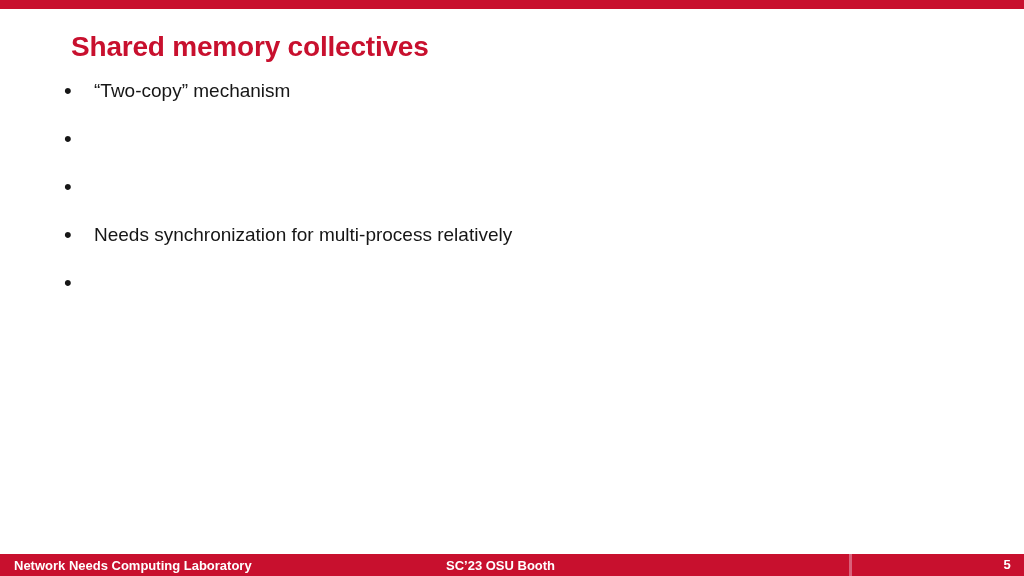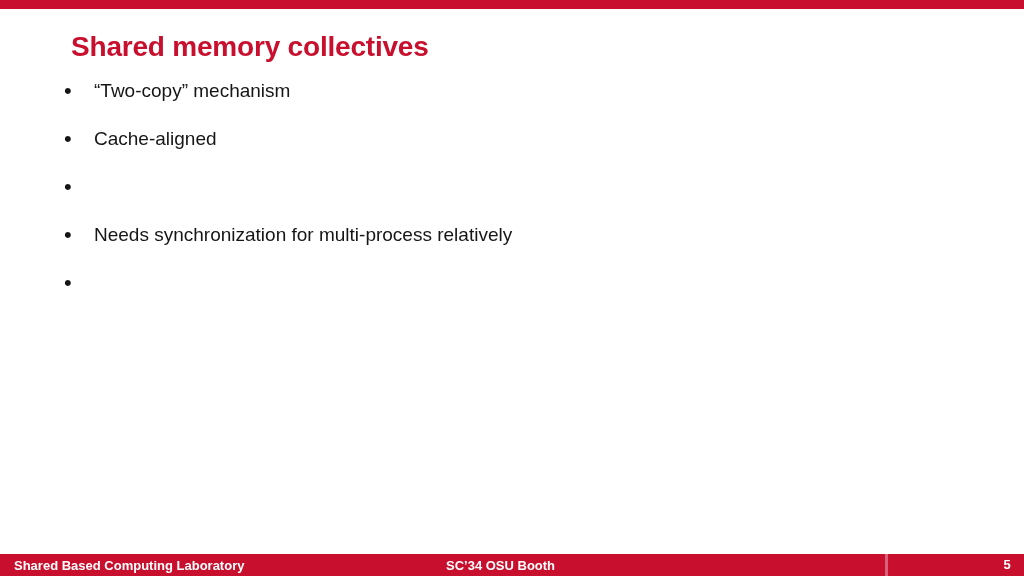--- a/index.html
+++ b/index.html
@@ -11,21 +11,20 @@
     height: 576px;
     background: #ffffff;
     font-family: "Liberation Sans", sans-serif;
     overflow: hidden;
   }
   .slide {
     position: relative;
     width: 852px;
     height: 576px;
     background: #ffffff;
-    padding-left: 36px;
   }
   
   .top-bar {
     position: absolute;
     top: 0;
     left: 0;
     width: 1024px;
     height: 9px;
     background: #c8102e;
   }
@@ -129,40 +128,39 @@
 
   <div class="bullet-list">
 
     <div class="bullet-item">
       <span class="bullet-marker">•</span>
       <span class="bullet-text">“Two-copy” mechanism</span>
     </div>
 
     <div class="bullet-item">
       <span class="bullet-marker">•</span>
-      <span class="bullet-text">Cache-aligned</span>
     </div>
 
     <div class="bullet-item">
       <span class="bullet-marker">•</span>
     </div>
 
     <div class="bullet-item">
       <span class="bullet-marker">•</span>
       <span class="bullet-text">Needs synchronization for multi-process relatively</span>
     </div>
 
     <div class="bullet-item">
       <span class="bullet-marker">•</span>
     </div>
 
   </div>
 
   <div class="footer-bar"></div>
   <div class="footer-edge"></div>
 
-  <div class="footer-lab">Shared Based Computing Laboratory</div>
+  <div class="footer-lab">Network Needs Computing Laboratory</div>
 
-  <div class="footer-event">SC’34 OSU Booth</div>
+  <div class="footer-event">SC’23 OSU Booth</div>
 
   <div class="footer-page">5</div>
 
 </div>
 
 </body></html>

